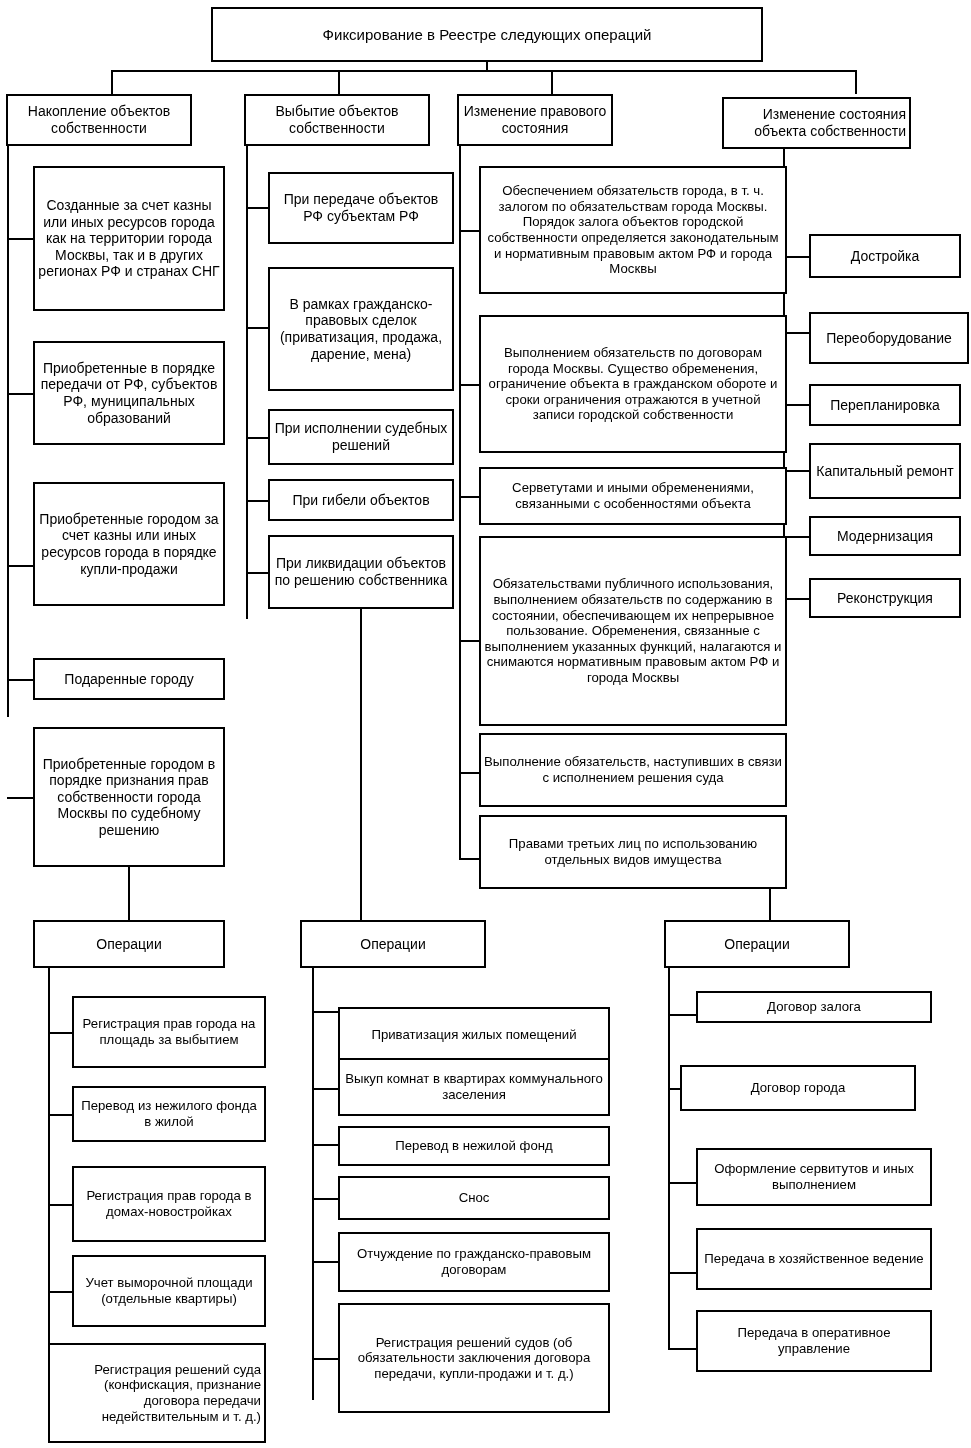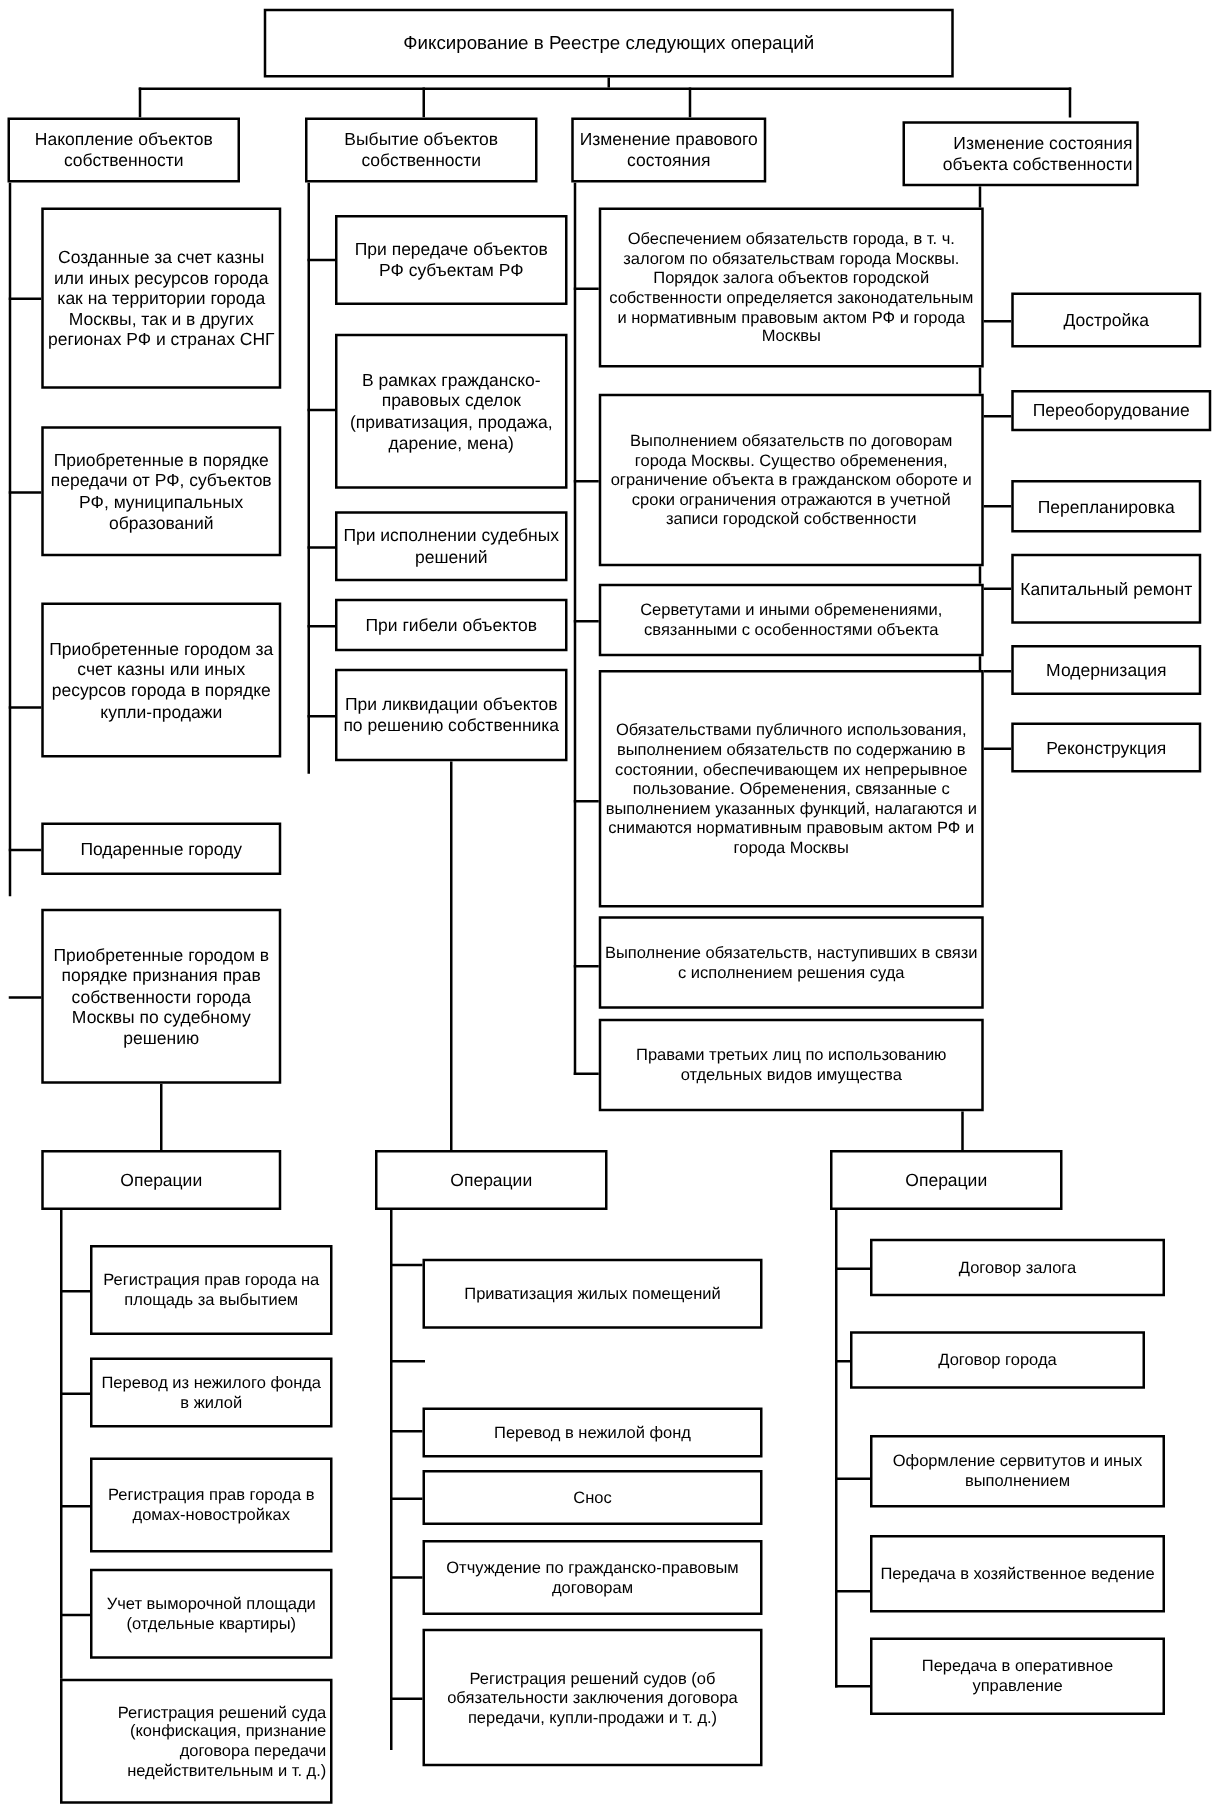--- a/index.html
+++ b/index.html
@@ -161,20 +161,23 @@
   <div class="line hl" style="left:312px; top:1011px; width:28px;"></div>
   <div class="line hl" style="left:312px; top:1088px; width:28px;"></div>
   <div class="line hl" style="left:312px; top:1144px; width:28px;"></div>
   <div class="line hl" style="left:312px; top:1198px; width:28px;"></div>
   <div class="line hl" style="left:312px; top:1261px; width:28px;"></div>
   <div class="line hl" style="left:312px; top:1358px; width:28px;"></div>
 
   <div class="box t13" style="left:338px; top:984px; width:272px; height:56px;margin-top:23px;">
     <span>Приватизация жилых помещений</span>
   </div>
+  <div class="box t13" style="left:338px; top:1058px; width:272px; height:58px;">
+    <span>Выкуп комнат в квартирах коммунального заселения</span>
+  </div>
   <div class="box t13" style="left:338px; top:1126px; width:272px; height:40px;">
     <span>Перевод в нежилой фонд</span>
   </div>
   <div class="box t13" style="left:338px; top:1176px; width:272px; height:44px;">
     <span>Снос</span>
   </div>
   <div class="box t13" style="left:338px; top:1232px; width:272px; height:60px;">
     <span>Отчуждение по гражданско-правовым договорам</span>
   </div>
   <div class="box t13" style="left:338px; top:1303px; width:272px; height:110px;">
@@ -214,21 +217,21 @@
     <span>Операции</span>
   </div>
 
   <div class="line vl" style="left:668px; top:968px; height:382px;"></div>
   <div class="line hl" style="left:668px; top:1014px; width:30px;"></div>
   <div class="line hl" style="left:668px; top:1088px; width:30px;"></div>
   <div class="line hl" style="left:668px; top:1182px; width:30px;"></div>
   <div class="line hl" style="left:668px; top:1272px; width:30px;"></div>
   <div class="line hl" style="left:668px; top:1348px; width:30px;"></div>
 
-  <div class="box t13" style="left:696px; top:991px; width:236px; height:46px;">
+  <div class="box t13" style="left:696px; top:991px; width:236px; height:32px;">
     <span>Договор залога</span>
   </div>
   <div class="box t13" style="left:680px; top:1065px; width:236px; height:46px;">
     <span>Договор города</span>
   </div>
   <div class="box t13" style="left:696px; top:1148px; width:236px; height:58px;">
     <span>Оформление сервитутов и иных выполнением</span>
   </div>
   <div class="box t13" style="left:696px; top:1228px; width:236px; height:62px;">
     <span>Передача в хозяйственное ведение</span>
@@ -241,21 +244,21 @@
   <div class="line hl" style="left:783px; top:256px; width:28px;"></div>
   <div class="line hl" style="left:783px; top:332px; width:28px;"></div>
   <div class="line hl" style="left:783px; top:404px; width:28px;"></div>
   <div class="line hl" style="left:783px; top:470px; width:28px;"></div>
   <div class="line hl" style="left:783px; top:536px; width:28px;"></div>
   <div class="line hl" style="left:783px; top:598px; width:28px;"></div>
 
   <div class="box t14" style="left:809px; top:234px; width:152px; height:44px;">
     <span>Достройка</span>
   </div>
-  <div class="box t14" style="left:809px; top:312px; width:160px; height:33px;">
+  <div class="box t14" style="left:809px; top:312px; width:160px; height:52px;">
     <span>Переоборудование</span>
   </div>
   <div class="box t14" style="left:809px; top:384px; width:152px; height:42px;">
     <span>Перепланировка</span>
   </div>
   <div class="box t14" style="left:809px; top:443px; width:152px; height:56px;">
     <span>Капитальный ремонт</span>
   </div>
   <div class="box t14" style="left:809px; top:516px; width:152px; height:40px;">
     <span>Модернизация</span>

